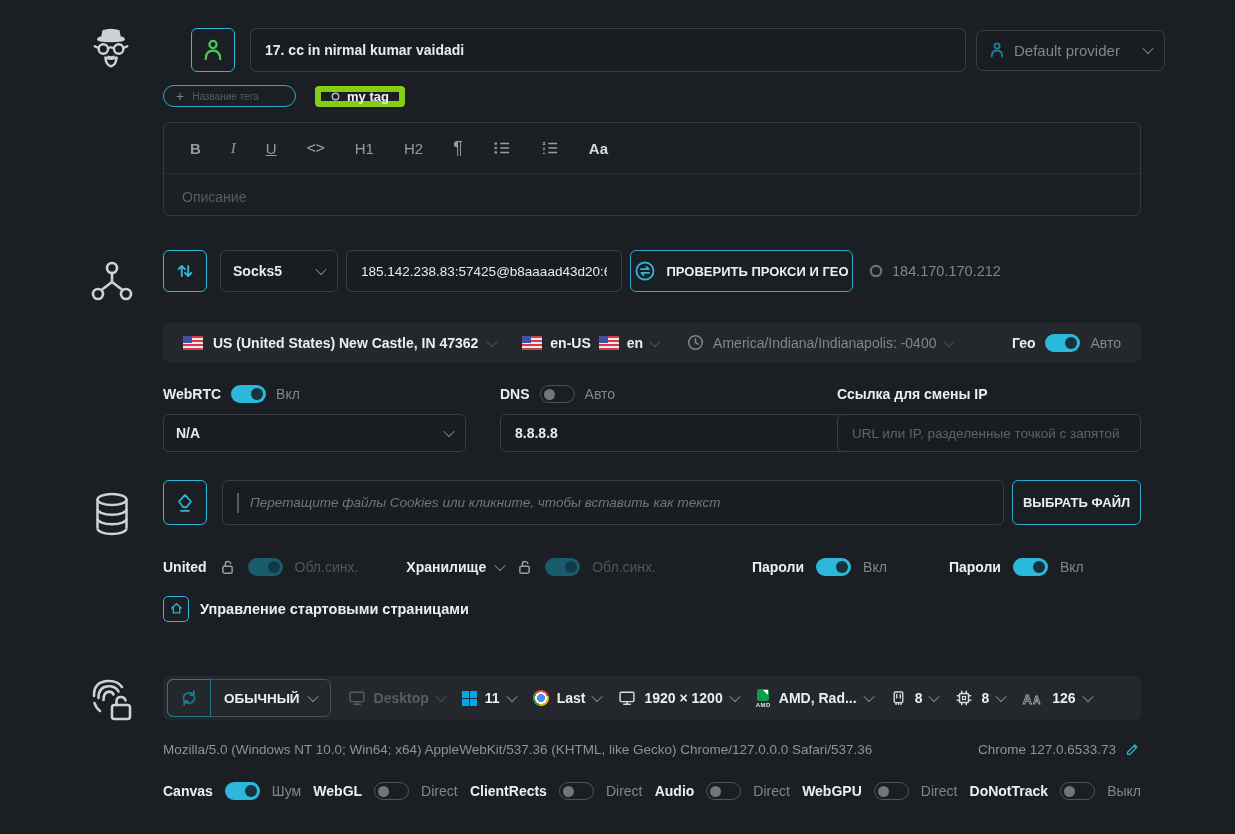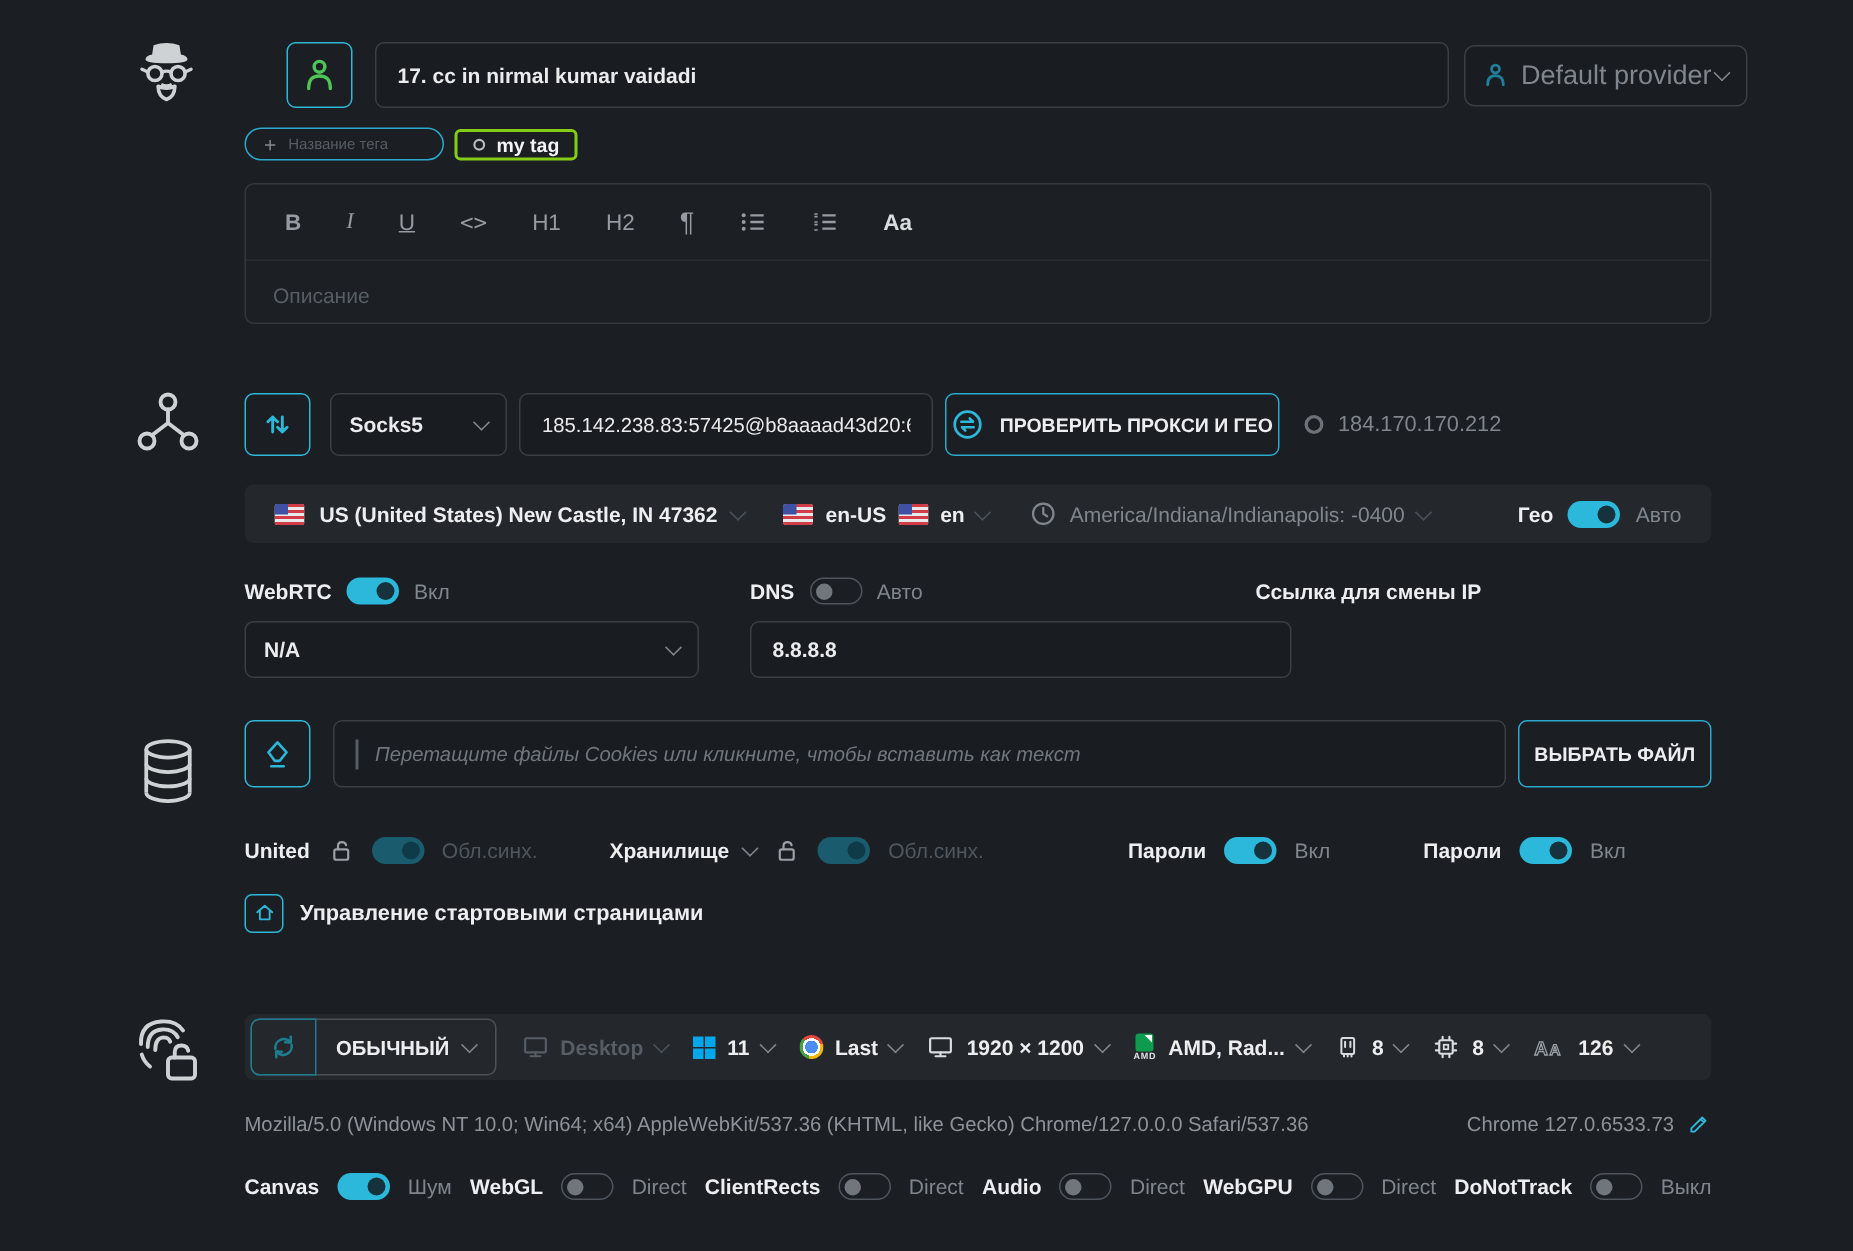--- a/index.html
+++ b/index.html
@@ -127,34 +127,34 @@
         <path d="M3.8 21 C3.8 14.5 6.6 12.6 11 12.6 S18.2 14.5 18.2 21" fill="none" stroke="#4ec657" stroke-width="2.3" stroke-linecap="round"></path>
       </svg>
     </div>
     <input style="margin-left: 15px; width: 716px; height: 44px; font-weight: 700;" value="17. cc in nirmal kumar vaidadi">
     <div class="box sel" style="margin-left:10px;width:189px;height:41px;border-radius:7px;">
       <span style="display:flex;align-items:center;gap:9px;">
         <svg width="16" height="18" viewBox="0 0 22 24">
           <circle cx="11" cy="6.5" r="3.6" fill="none" stroke="#1f7e99" stroke-width="2.6"></circle>
           <path d="M3.8 21 C3.8 14.5 6.6 12.6 11 12.6 S18.2 14.5 18.2 21" fill="none" stroke="#1f7e99" stroke-width="2.6" stroke-linecap="round"></path>
         </svg>
-        <span class="state" style="font-size:18px;">Default provider</span>
+        <span class="state" style="font-size:15px;">Default provider</span>
       </span>
       <span class="chev"></span>
     </div>
   </div>
 
   <div class="row" style="left:163px;top:85px;height:22px;">
     <div style="display:flex;align-items:center;gap:8px;border:1.2px solid #2aa9cc;border-radius:11px;
       height:22px;padding:0 12px;box-sizing:border-box;width:133px;">
       <span style="color:#81878d;font-size:14px;line-height:1;">+</span>
       <span style="color:#565d64;font-size:10px;">Название тега</span>
     </div>
-    <div style="display:flex;align-items:center;gap:7px;border:2px solid #84cc16;border-radius:4px;
-      height:21px;padding:0 10px;margin-left:7px;box-sizing:border-box;">
+    <div style="display:flex;align-items:center;gap:7px;border:6px solid #84cc16;border-radius:4px;
+      height:21px;padding:0 10px;margin-left:19px;box-sizing:border-box;">
       <svg width="9" height="9" viewBox="0 0 10 10">
         <circle cx="5" cy="5" r="3.6" fill="none" stroke="#b8bcc0" stroke-width="1.6"></circle>
       </svg>
       <span style="font-weight:700;font-size:13px;color:#f2f4f5;">my tag</span>
     </div>
   </div>
 
   <div class="editor">
     <div class="editor-toolbar">
       <span class="tb b">B</span>
@@ -176,21 +176,21 @@
         <svg width="18" height="16" viewBox="0 0 20 18">
           <path d="M2 3 H4.5 M2 5 H4.5 M2 9 H4.5 M2 11 H4.5 M2 15 H4.5" stroke="#969ba1" stroke-width="1.3"></path>
           <path d="M8 4 H18 M8 9 H18 M8 14 H18" stroke="#969ba1" stroke-width="1.8"></path>
         </svg>
       </span>
       <span class="tb light" style="font-weight:700;">Aa</span>
     </div>
     <div class="editor-ph">Описание</div>
   </div>
 
-  <div class="row" style="left:163px;top:262px;height:42px;width:978px;">
+  <div class="row" style="left:163px;top:250px;height:42px;width:978px;">
     <div class="ibtn" style="width:44px;height:42px;">
       <svg width="22" height="22" viewBox="0 0 24 24">
         <path d="M8.5 17.5 V6.5 M8.5 6.5 L5 10 M8.5 6.5 L12 10 M15.5 6.5 V17.5 M15.5 17.5 L12 14 M15.5 17.5 L19 14" fill="none" stroke="#2db7d9" stroke-width="2.1" stroke-linecap="round" stroke-linejoin="round"></path>
       </svg>
     </div>
     <div class="box sel" style="margin-left:13px;width:118px;height:42px;">
       <span style="font-size:14px;font-weight:700;">Socks5</span>
       <span class="chev"></span>
     </div>
     <input style="margin-left: 8px; width: 276px; height: 42px; font-size: 13.5px;" value="185.142.238.83:57425@b8aaaad43d20:66a5">
@@ -277,20 +277,21 @@
     </span>
     <span class="abs lbl" style="left:674px;">Ссылка для смены IP</span>
   </div>
 
   <div class="row" style="left:163px;top:414px;height:38px;width:978px;">
     <div class="box sel abs" style="left:0;width:303px;height:38px;">
       <span style="font-size:14px;font-weight:700;">N/A</span>
       <span class="chev"></span>
     </div>
     <input class="abs" style="left: 337px; width: 361px; height: 38px; font-weight: 700;" value="8.8.8.8">
+    <input class="abs" style="left: 674px; width: 304px; height: 38px; font-size: 13.5px;" placeholder="URL или IP, разделенные точкой с запятой">
   </div>
 
   <div class="row" style="left:163px;top:480px;height:45px;width:978px;">
     <div class="ibtn" style="width:44px;height:45px;">
       <svg width="22" height="22" viewBox="0 0 24 24">
         <path d="M12 3.2 L18.6 10.4 L13.6 16.6 H10 L5.4 10.4 Z" fill="none" stroke="#2db7d9" stroke-width="1.9" stroke-linejoin="round"></path>
         <path d="M7.5 20.5 H16.5" stroke="#2db7d9" stroke-width="1.9" stroke-linecap="round"></path>
       </svg>
     </div>
     <div class="box" style="margin-left:15px;width:782px;height:45px;padding:0 14px;gap:11px;">

